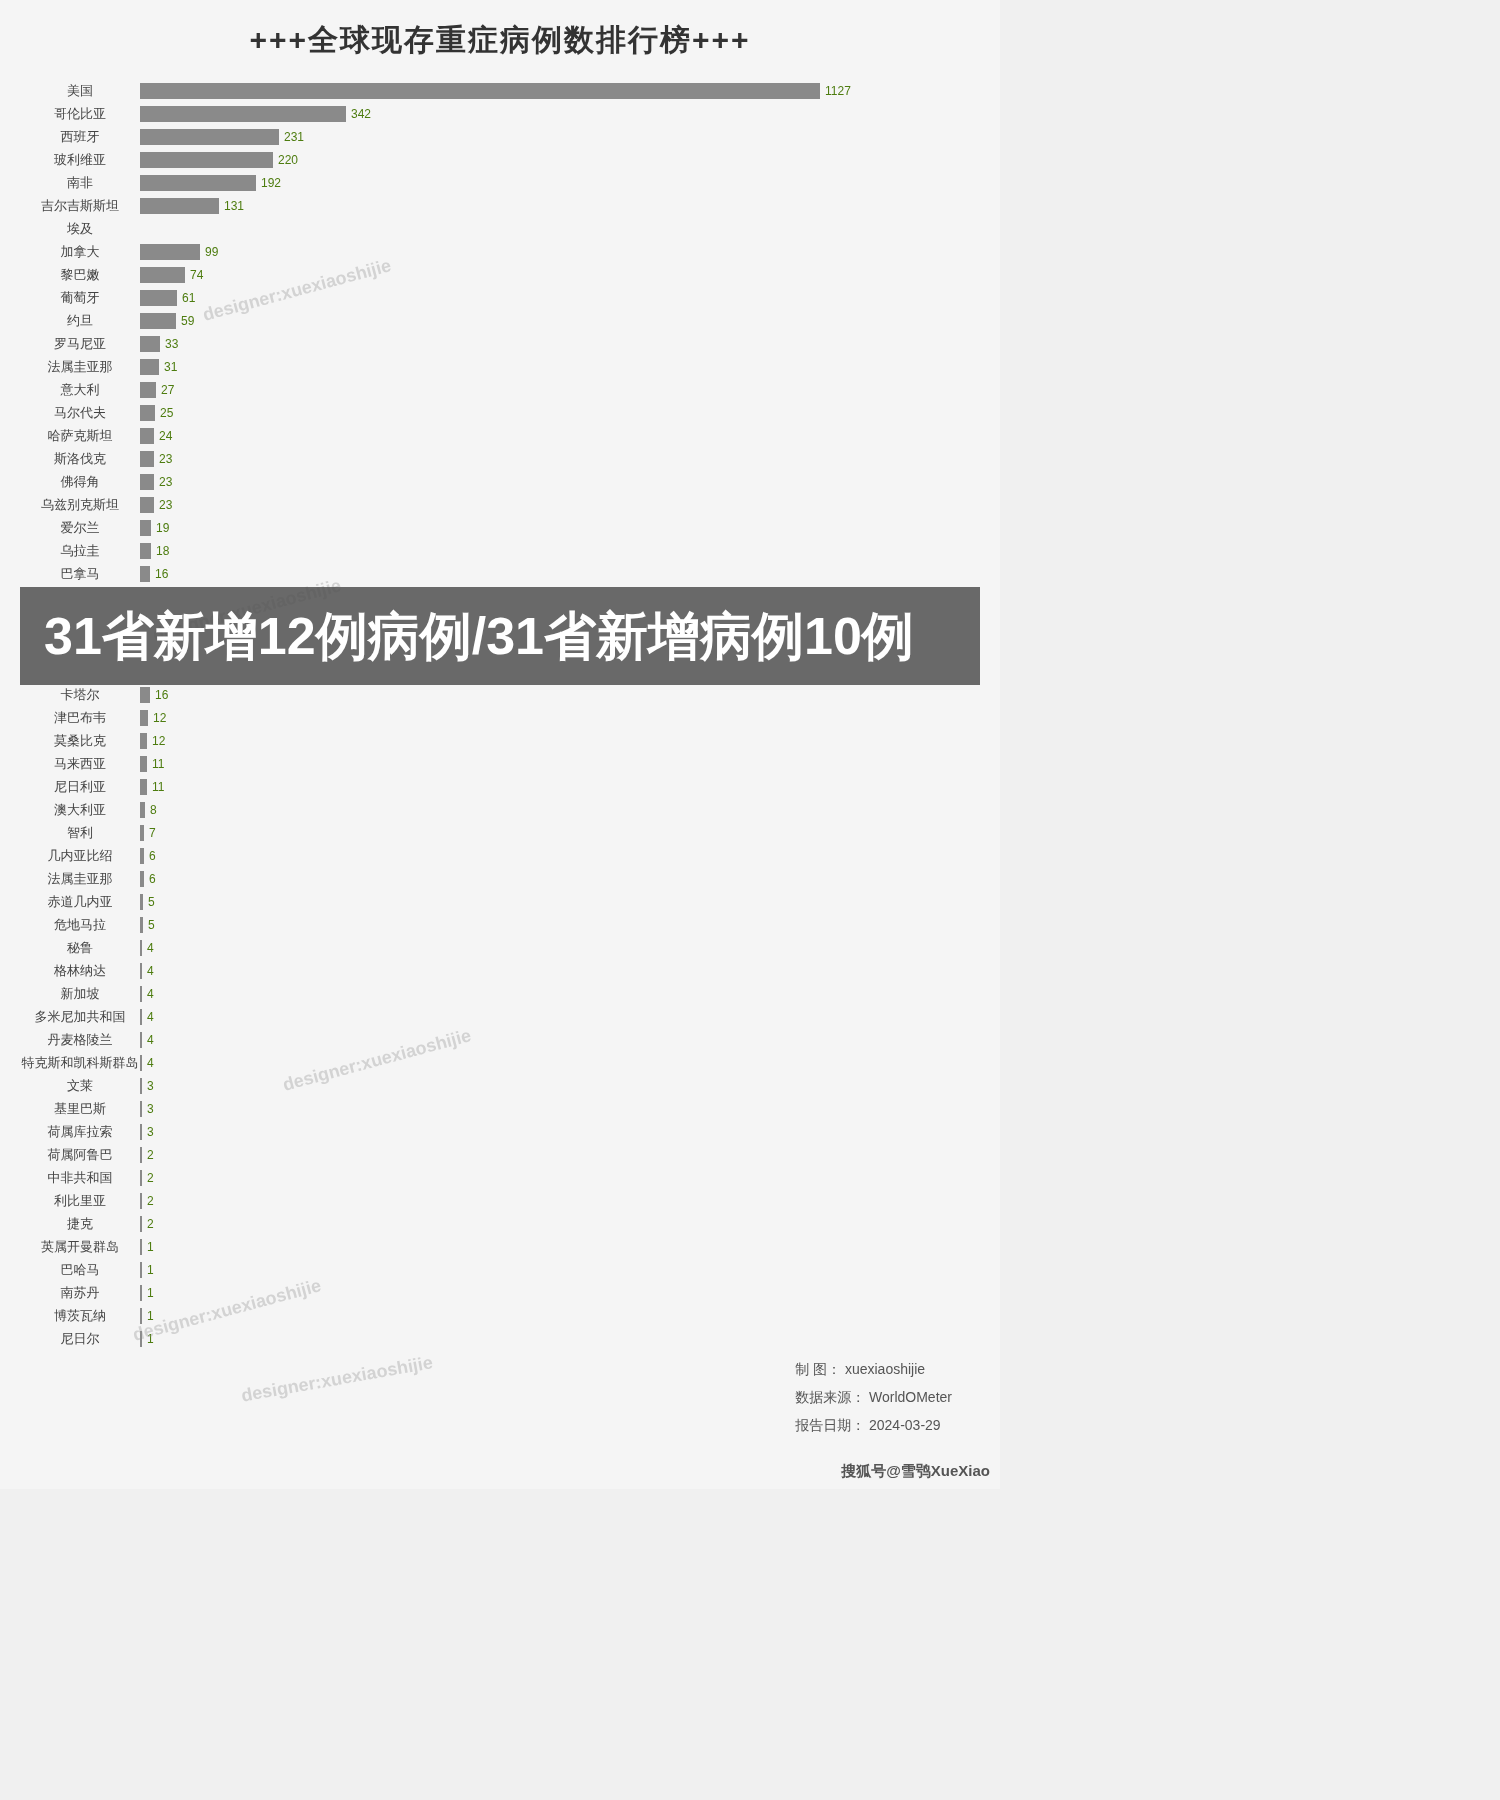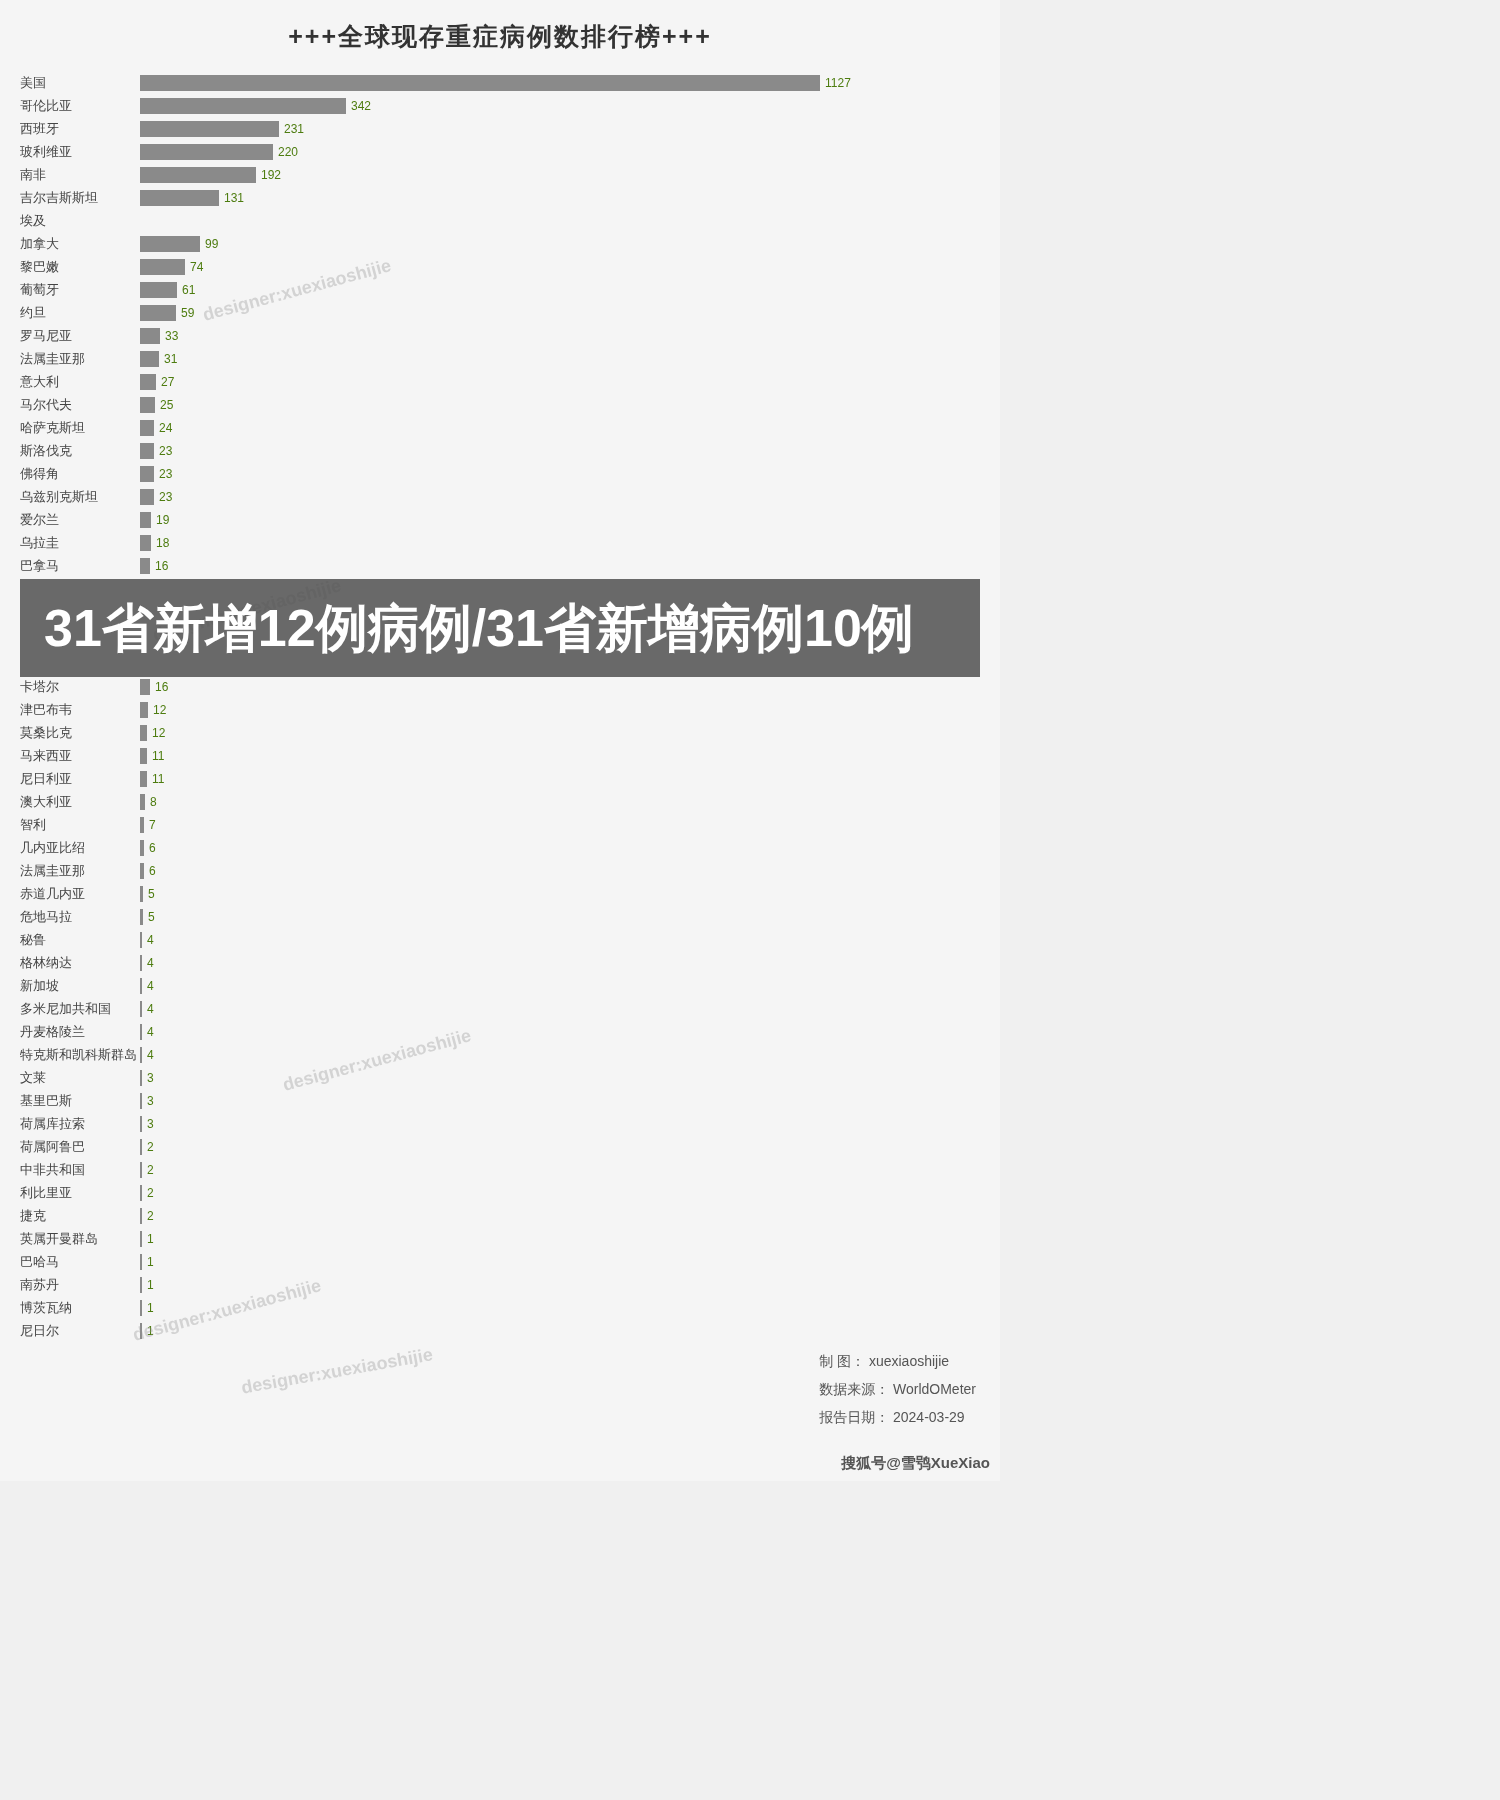--- a/index.html
+++ b/index.html
@@ -11,21 +11,21 @@
       position: relative;
       overflow-x: hidden;
     }
     .chart-container {
       background: #f5f5f5;
       padding: 20px 20px 40px 20px;
       position: relative;
     }
     .chart-title {
       text-align: center;
-      font-size: 25px;
+      font-size: 30px;
       font-weight: bold;
       color: #333;
       margin-bottom: 20px;
       letter-spacing: 2px;
     }
     .watermark {
       position: absolute;
       color: rgba(150,150,150,0.35);
       font-size: 18px;
       font-weight: bold;
@@ -37,21 +37,21 @@
     .watermark-5 { top: 1050px; left: 280px; transform: rotate(-15deg); }
     .watermark-6 { top: 1300px; left: 130px; transform: rotate(-15deg); }
 
     .bar-row {
       display: flex;
       align-items: center;
       margin-bottom: 3px;
       height: 20px;
     }
     .bar-label {
-      text-align: left;
+      text-align: center;
       font-size: 13px;
       color: #444;
       width: 120px;
       min-width: 120px;
       white-space: nowrap;
     }
     .bar-track {
       display: flex;
       align-items: center;
       flex: 1;
@@ -473,21 +473,21 @@
         <div class="bar-label">尼日尔</div>
         <div class="bar-track">
           <div class="bar-fill" style="width: 2px;"></div>
           <div class="bar-value">1</div>
         </div>
       </div>
     </div>
 
   <div style="position:relative; height:90px; margin-top:10px;">
     <div class="footer-watermark" style="top:10px; left:220px; transform:rotate(-10deg);">designer:xuexiaoshijie</div>
-    <div class="footer-info" style="bottom:10px; right:4px;">
+    <div class="footer-info" style="bottom:10px; right:28px;">
       <div>
         <span>制    图：</span>
         <span>xuexiaoshijie</span>
       </div>
       <div>
         <span>数据来源：</span>
         <span>WorldOMeter</span>
       </div>
       <div>
         <span>报告日期：</span>

